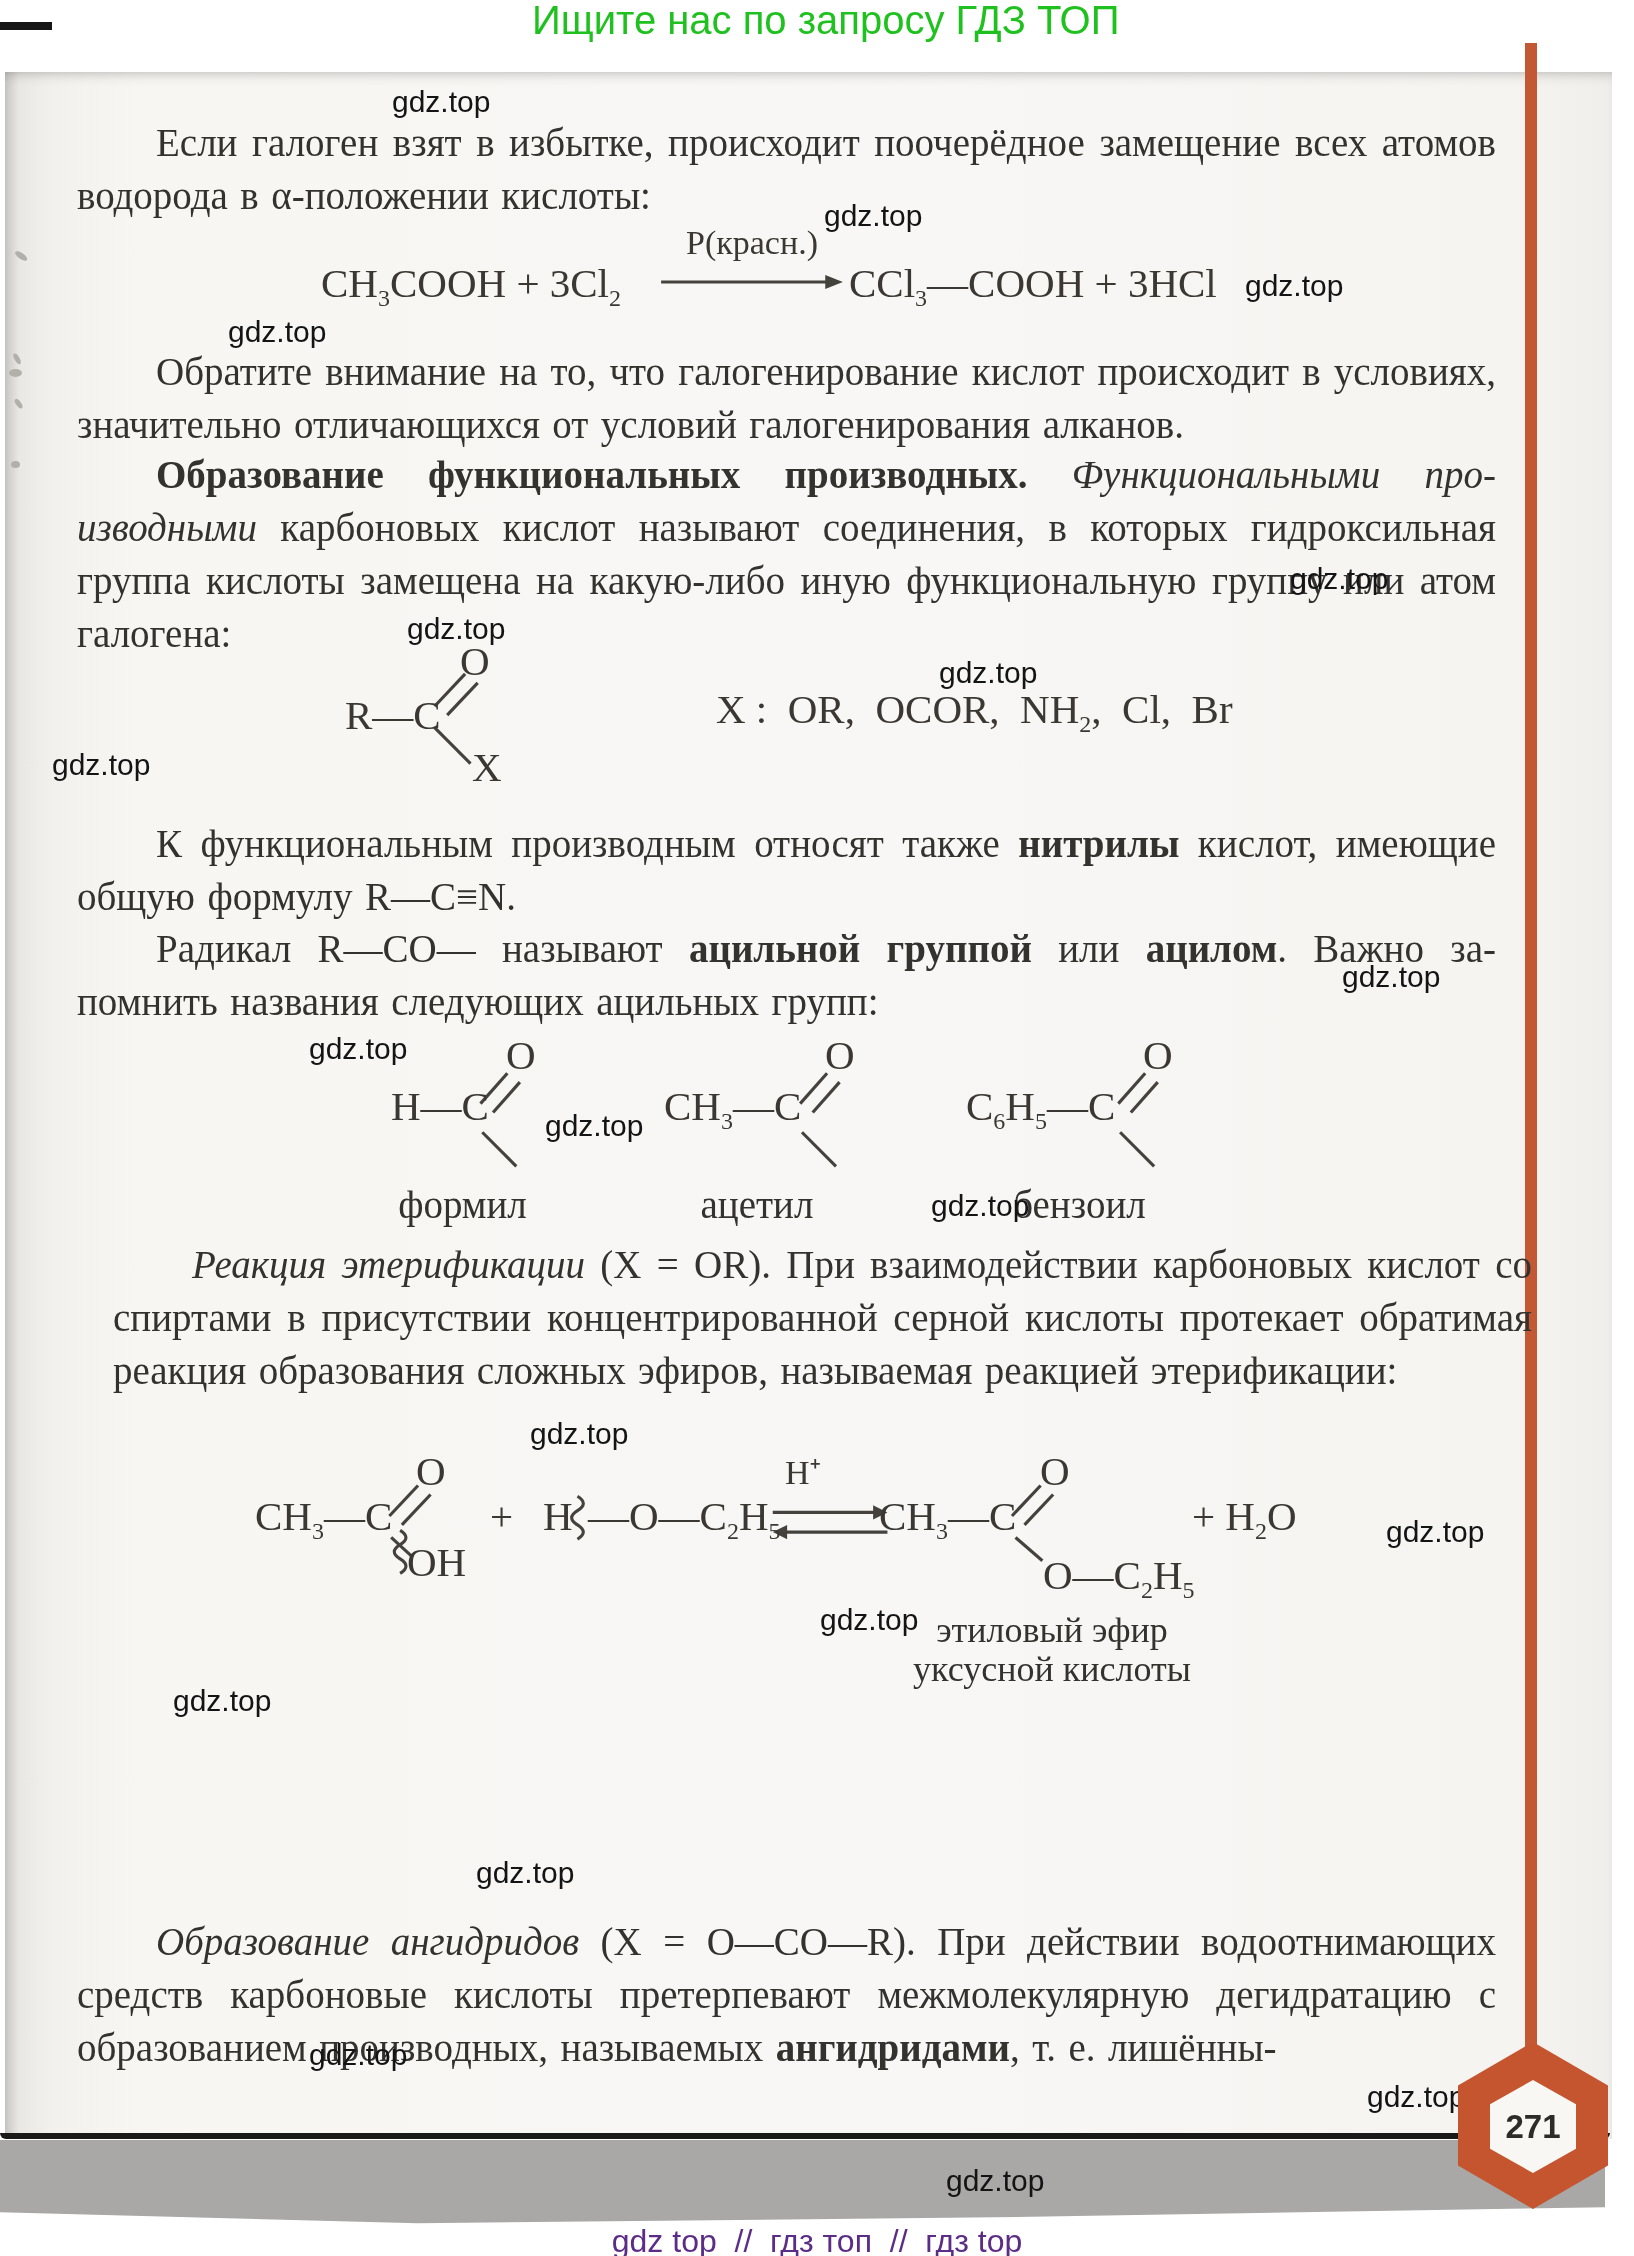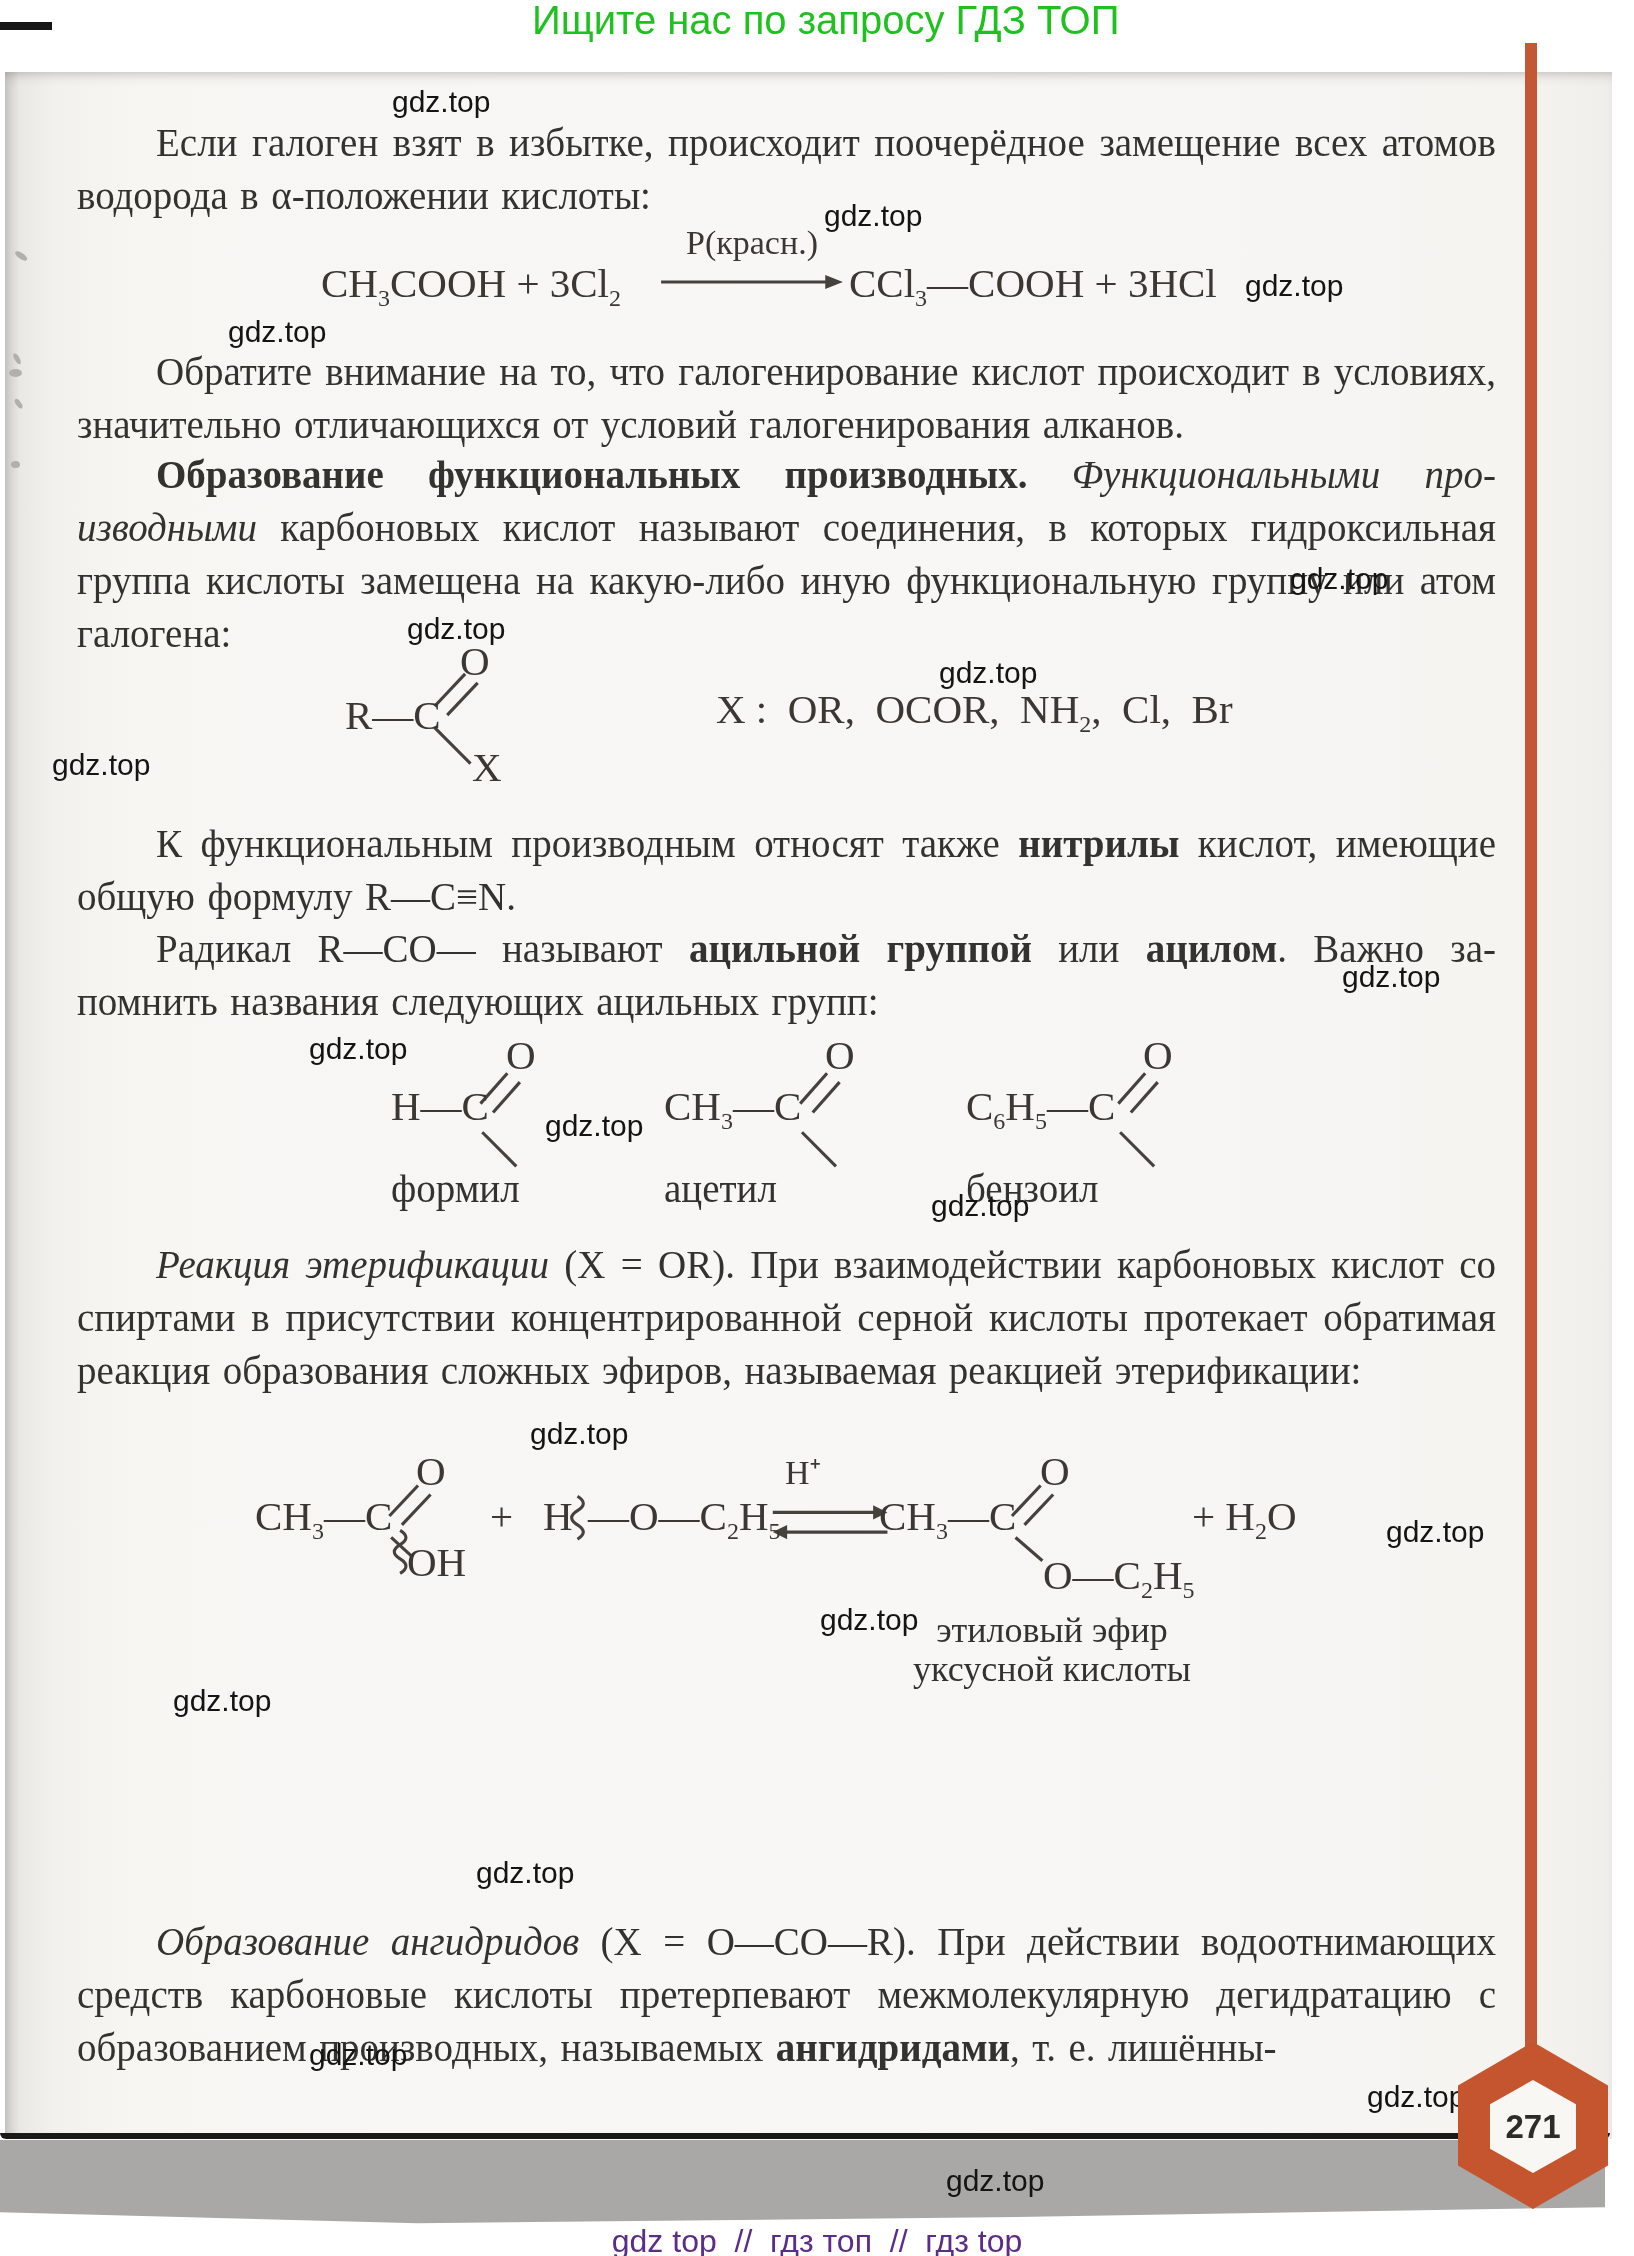--- a/index.html
+++ b/index.html
@@ -13,30 +13,30 @@
   .speck{position:absolute;background:#b2b0ab;border-radius:50%;z-index:2;}
 
   .promo{position:absolute;left:532px;top:1.8px;z-index:5;
          font-family:"Liberation Sans",sans-serif;font-size:40px;line-height:36px;color:#1fc11f;}
   .watermark{position:absolute;z-index:7;font-family:"Liberation Sans",sans-serif;
              font-size:30px;line-height:34px;color:#141414;}
 
   .para{position:absolute;left:77px;width:1419px;z-index:5;font-size:39px;line-height:53px;
         text-align:justify;text-indent:79px;word-spacing:2.7px;margin:0;}
   .p1{top:116px;} .p2{top:345px;} .p3{top:448px;} .p4{top:817px;} .p5{top:922px;}
-  .p6{top:1238px;} .p7{top:1725px;} .p8{top:1915px;}
+  .p6{top:1238px;margin-left:36px;} .p7{top:1725px;} .p8{top:1915px;}
 
   .chem{position:absolute;z-index:5;font-size:41px;line-height:1.15;color:#3b3834;white-space:pre;}
   .chem sub{font-size:24px;}
   .eq-cat{position:absolute;z-index:5;font-size:34px;text-align:center;color:#3b3834;}
   .bonds{position:absolute;left:0;top:0;z-index:4;}
   .bonds line,.bonds path{stroke:#45423e;stroke-width:3.5;fill:none;}
   .bonds polygon{fill:#45423e;}
   .struct{position:absolute;z-index:5;}
-  .acyl-label{position:absolute;top:134px;left:0;font-size:39px;color:#34322f;text-align:left;z-index:5;}
+  .acyl-label{position:absolute;top:150px;left:0;font-size:39px;color:#34322f;text-align:center;z-index:5;}
   .ester-label{position:absolute;z-index:5;font-size:36px;color:#34322f;text-align:center;}
 
   .bottom-line{position:absolute;left:0;top:2133px;width:1610px;height:6.3px;background:#1a1a18;z-index:4;border-radius:0 0 7.2px 7.2px;}
   .gray-band{position:absolute;left:0;top:2140px;width:1605px;height:84px;background:#a9a8a6;z-index:4;
              clip-path:polygon(0 0,100% 0,100% 80%,62% 92%,26% 99%,0 86%);}
   .hex-outer{position:absolute;left:1458px;top:2042px;width:150px;height:167px;background:#c4552f;z-index:8;
              clip-path:polygon(50% 0,100% 26%,100% 74%,50% 100%,0 74%,0 26%);}
   .hex-inner{position:absolute;left:32px;top:38px;width:86px;height:93px;background:#f8f7f4;
              clip-path:polygon(50% 0,100% 26%,100% 74%,50% 100%,0 74%,0 26%);
              display:flex;align-items:center;justify-content:center;}

